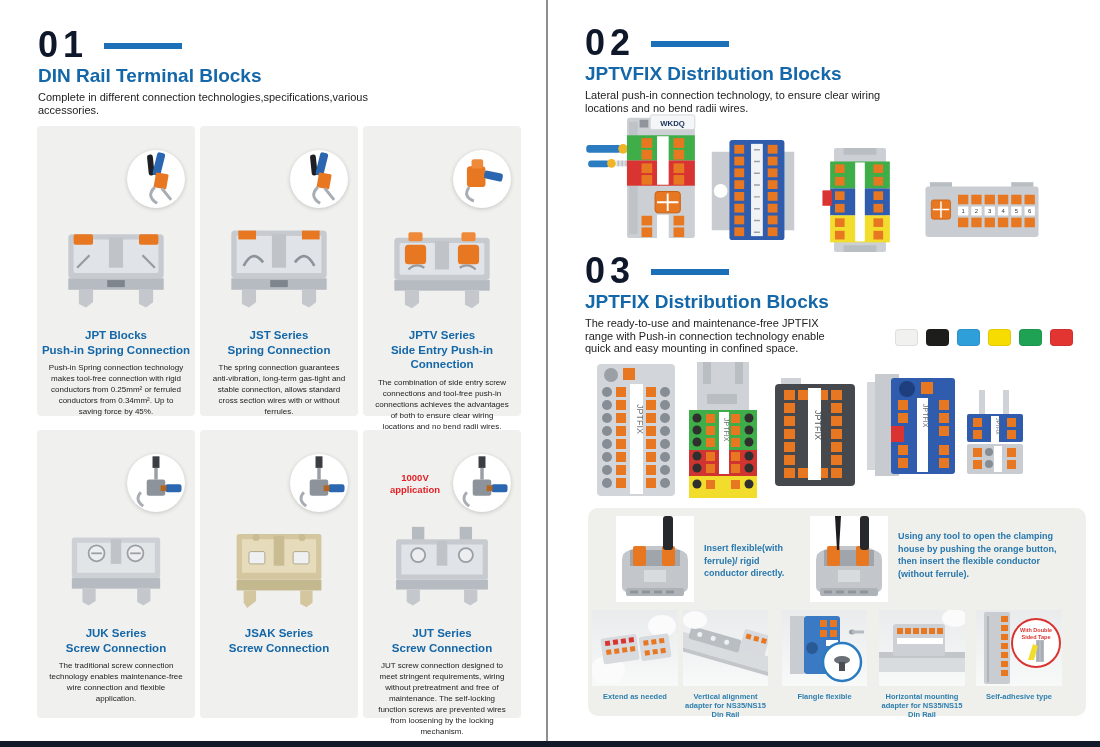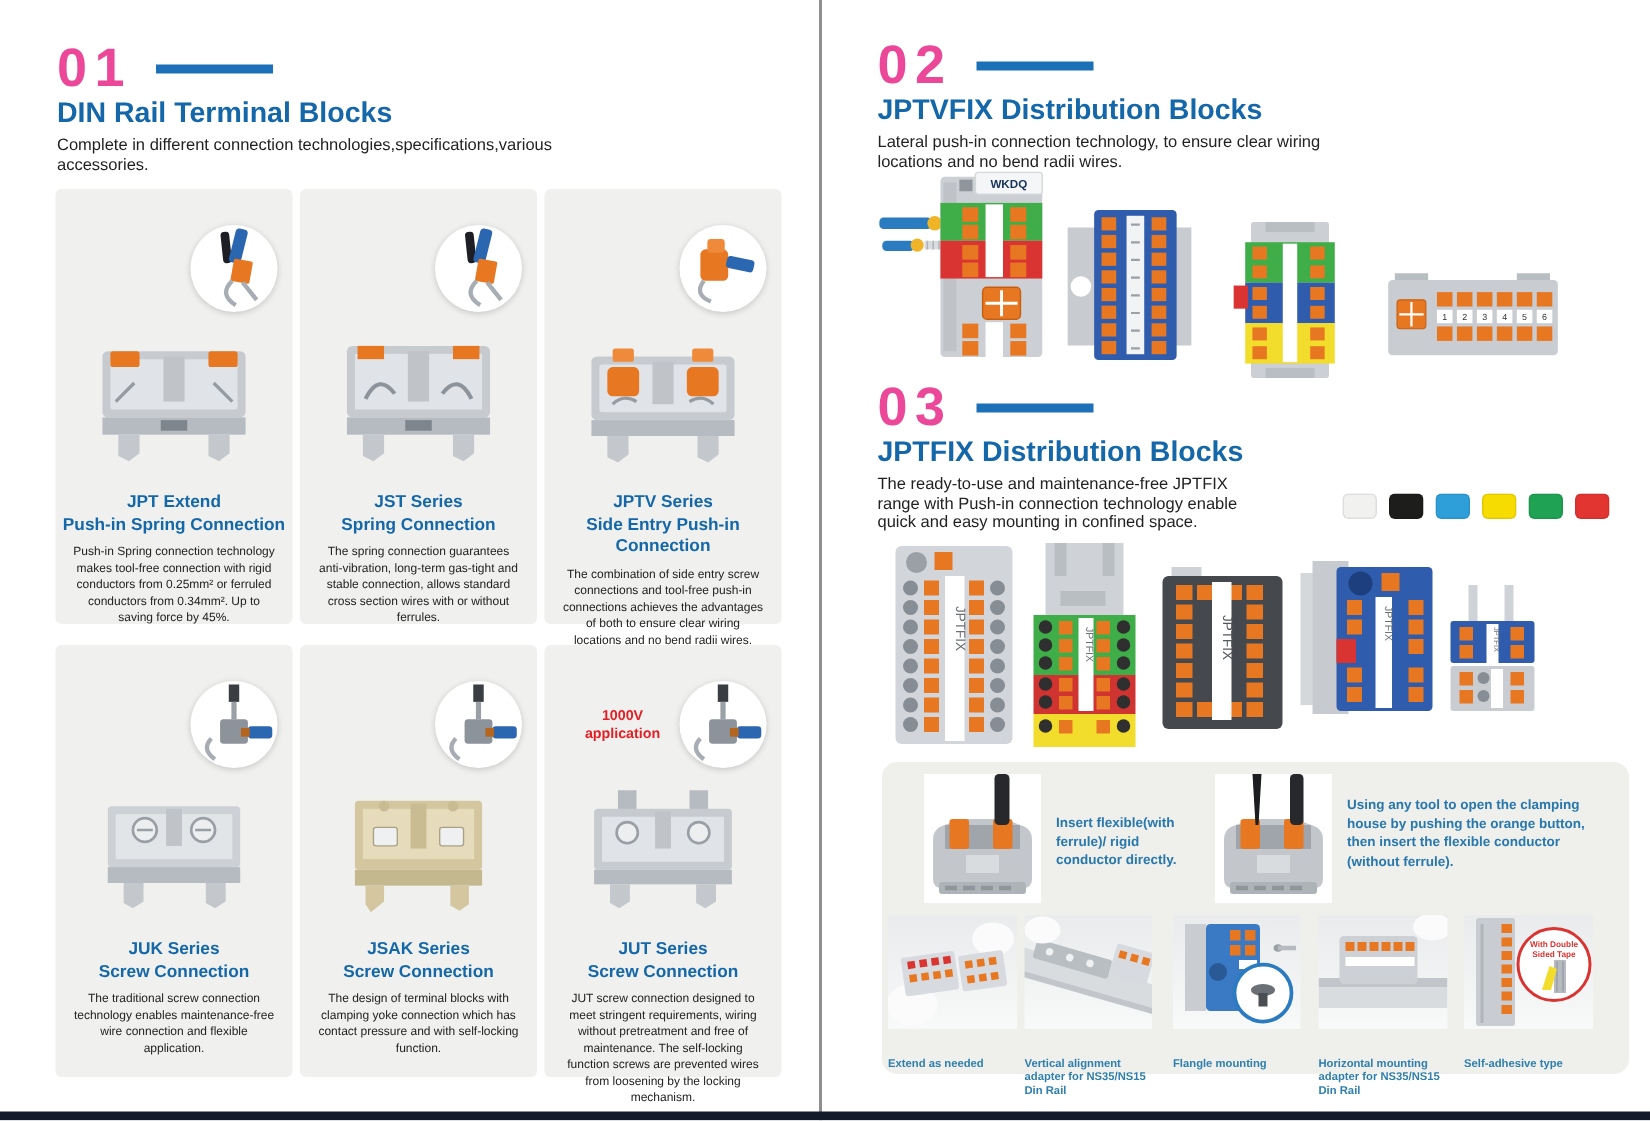--- a/index.html
+++ b/index.html
@@ -1,20 +1,20 @@
 <!DOCTYPE html>
 <html><head>
 <meta charset="utf-8">
 <style>
   html,body{margin:0;padding:0;background:#ffffff;}
   .page{position:relative;width:1100px;height:747px;background:#ffffff;overflow:hidden;
         font-family:"Liberation Sans",sans-serif;color:#2b2b2b;}
   
   .sec-head{display:flex;align-items:flex-start;}
-  .sec-num{font-size:36px;font-weight:bold;color:#ec4899;letter-spacing:5px;line-height:34px;}
+  .sec-num{font-size:36px;font-weight:bold;color:#0f172a;letter-spacing:5px;line-height:34px;}
   .sec-line{width:78px;height:6px;background:#1c70b8;margin:15px 0 0 16px;}
   .sec-title{font-size:19px;font-weight:bold;color:#1467a8;margin:3px 0 4px 0;}
   .sec-sub{font-size:11px;color:#222;line-height:12.5px;max-width:330px;}
   .divider{position:absolute;left:546px;top:0;width:2px;height:747px;background:#8f8f8f;}
   .footer-bar{position:absolute;left:0;bottom:0;width:1100px;height:6px;background:#131b2a;}
   
   .lp-head{position:absolute;left:38px;top:28px;}
   .cards{position:absolute;left:37px;top:126px;display:grid;
          grid-template-columns:158px 158px 158px;grid-template-rows:290px 288px;
          column-gap:5px;row-gap:14px;}
@@ -54,22 +54,22 @@
   .panel .img-tile{position:absolute;background:#ffffff;}
   .i1img{left:28px;top:8px;width:78px;height:86px;}
   .i2img{left:222px;top:8px;width:78px;height:86px;}
   .instr-txt{position:absolute;color:#2878ad;font-size:9px;font-weight:bold;line-height:12.5px;}
   .i1txt{left:116px;top:34px;width:100px;}
   .i2txt{left:310px;top:22px;width:168px;}
   .tile{position:absolute;top:102px;height:76px;background:linear-gradient(#e9ebec,#f8f9f9);}
   .t1{left:4px;width:86px;}.t2{left:95px;width:85px;}.t3{left:194px;width:85px;}
   .t4{left:291px;width:86px;}.t5{left:388px;width:86px;}
   .tile svg{width:100%;height:100%;}
-  .tlabel{position:absolute;top:184px;text-align:left;color:#2e7fae;
-          font-size:7.5px;font-weight:bold;line-height:9px;margin-top:12px;}
+  .tlabel{position:absolute;top:184px;text-align:center;color:#2e7fae;
+          font-size:7.5px;font-weight:bold;line-height:9px;}
   .l1{left:4px;width:86px;}.l2{left:95px;width:85px;}.l3{left:194px;width:85px;}
   .l4{left:291px;width:86px;}.l5{left:388px;width:86px;}
   .tape-inset{position:absolute;right:1px;top:8px;width:50px;height:50px;border-radius:50%;
               background:#fff;border:2px solid #d93431;box-sizing:border-box;text-align:center;}
   .tape-inset .tnote{color:#d93431;font-size:5.5px;font-weight:bold;line-height:6.5px;margin-top:7px;}
 </style>
 </head>
 <body>
 
 <svg width="0" height="0" style="position:absolute" aria-hidden="true">
@@ -198,21 +198,21 @@
         <svg class="blk">
             <use href="#blk-jpt"></use>
           </svg>
         <div class="inset">
           <svg viewBox="0 0 50 50">
               <use href="#ins-wire"></use>
             </svg>
         </div>
       </div>
       <div class="series">
-        <span>JPT Extend</span><br>
+        <span>JPT Blocks</span><br>
         <span>Push-in  Spring Connection</span>
       </div>
       <p class="desc">Push-in Spring connection technology  makes tool-free connection with rigid conductors from 0.25mm² or ferruled conductors from 0.34mm². Up to saving force by 45%.</p>
     </div>
 
     <div class="card">
       <div class="card-img">
         <svg class="blk">
             <use href="#blk-jst"></use>
           </svg>
@@ -273,21 +273,20 @@
         <div class="inset">
           <svg viewBox="0 0 50 50">
               <use href="#ins-screw"></use>
             </svg>
         </div>
       </div>
       <div class="series">
         <span>JSAK Series</span><br>
         <span>Screw Connection</span>
       </div>
-      <p class="desc">The design of terminal blocks with clamping yoke connection which has contact pressure and with self-locking function.</p>
     </div>
 
     <div class="card row2">
       <div class="card-img">
         <div class="badge-1000v">1000V application</div>
         <svg class="blk">
             <use href="#blk-jut"></use>
           </svg>
         <div class="inset">
           <svg viewBox="0 0 50 50">
@@ -740,20 +739,20 @@
         <svg viewBox="0 0 40 22" style="width:40px;height:22px">
           <rect x="20" y="0" width="8" height="22" fill="#b6bbc1"></rect>
           <path d="M22 1 v20 M26 1 v20" stroke="#9aa0a6" stroke-width="1"></path>
           <path d="M12 20 l5 -16 l5 2 l-4 14 z" fill="#f2dc2c"></path>
         </svg>
       </div>
     </div>
 
     <div class="tlabel l1">Extend as needed</div>
     <div class="tlabel l2">Vertical alignment adapter for NS35/NS15 Din Rail</div>
-    <div class="tlabel l3">Flangle mounting</div>
+    <div class="tlabel l3">Flangle flexible</div>
     <div class="tlabel l4">Horizontal mounting adapter for NS35/NS15 Din Rail</div>
     <div class="tlabel l5">Self-adhesive type</div>
   </div>
 
   <div class="divider"></div>
   <div class="footer-bar"></div>
 </div>
 
 </body></html>

